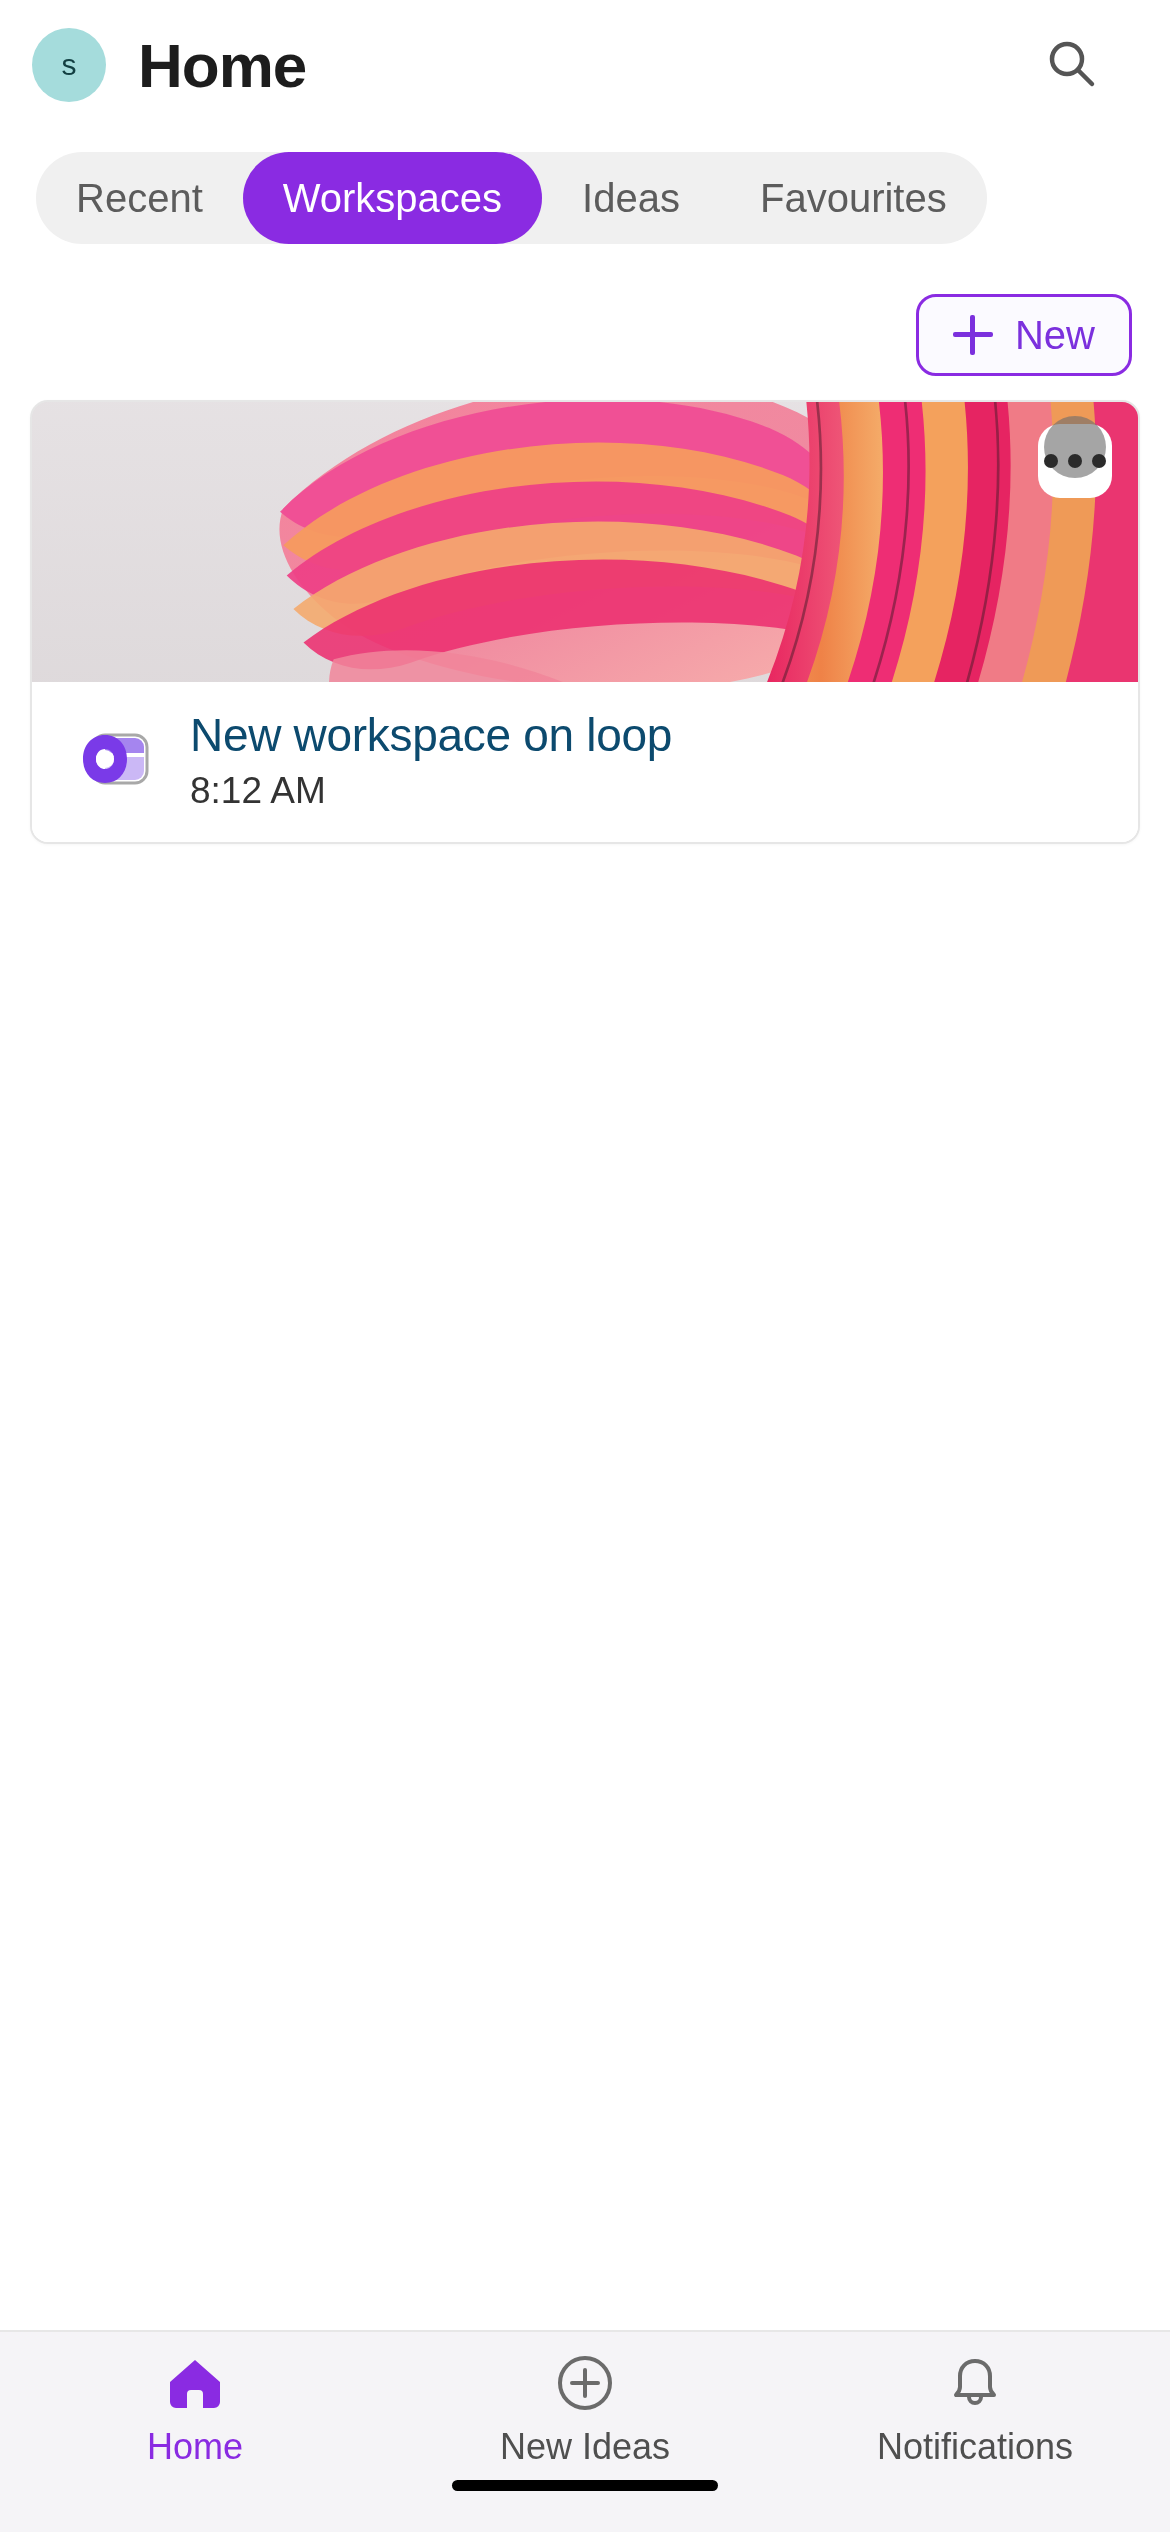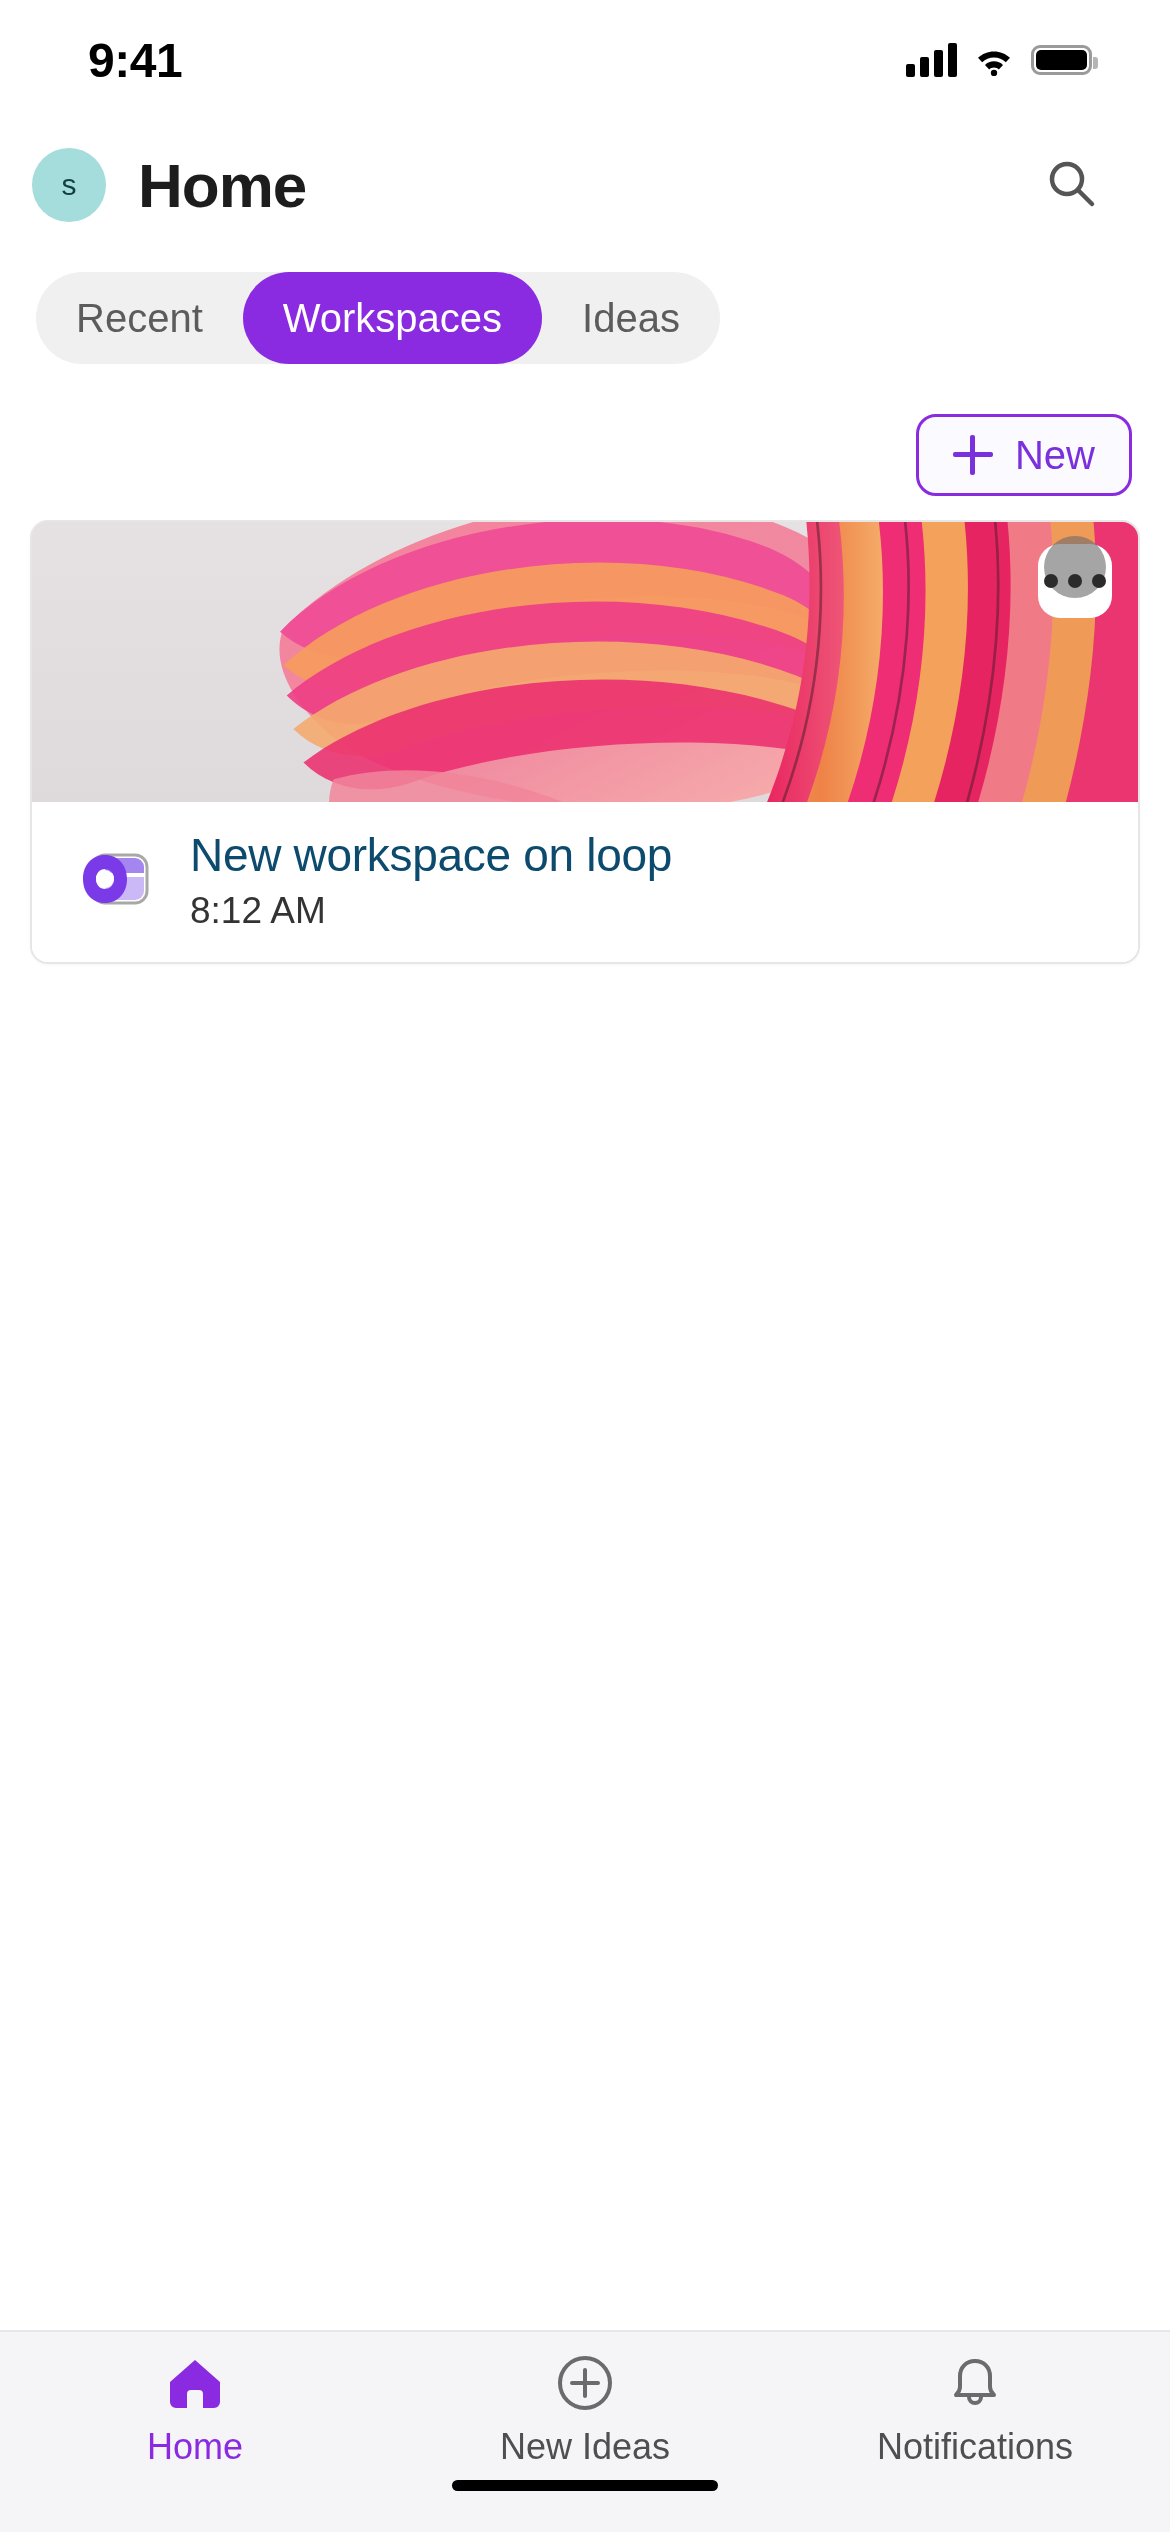--- a/index.html
+++ b/index.html
@@ -183,58 +183,40 @@
   }
   .home-indicator span {
     width:266px; height:11px; border-radius:6px; background:#000; margin-top:6px;
   }
 </style>
 </head>
 <body>
 
 <div class="phone">
 
-  <div class="statusbar">
-    <div class="status-time">9:41</div>
-    <div class="status-icons">
-      <div class="signal">
-        <i></i>
-          <i></i>
-          <i></i>
-          <i></i>
-      </div>
-      <svg class="wifi" viewBox="0 0 42 32">
-        <path d="M21 7.5c6.2 0 11.8 2.4 16 6.3l-4.2 4.5C29.6 15.2 25.5 13.6 21 13.6S12.4 15.2 9.2 18.3L5 13.8C9.2 9.9 14.8 7.5 21 7.5z" fill="#000"></path>
-        <path d="M21 17.3c3.5 0 6.7 1.4 9 3.6l-4.2 4.5c-1.3-1.2-3-1.9-4.8-1.9s-3.5.7-4.8 1.9L12 20.9c2.3-2.2 5.5-3.6 9-3.6z" fill="#000"></path>
-        <circle cx="21" cy="29" r="3.2" fill="#000"></circle>
-      </svg>
-      <div class="battery">
-          <span></span>
-        </div>
-    </div>
-  </div>
 
   <div class="header">
     <div class="avatar">
       <span>s</span>
     </div>
     <div class="page-title">Home</div>
     <button class="search-btn">
       <svg width="60" height="60" viewBox="0 0 60 60">
         <circle cx="25" cy="24" r="15" fill="none" stroke="#555" stroke-width="4.5"></circle>
         <line x1="36" y1="35" x2="50" y2="49" stroke="#555" stroke-width="4.5" stroke-linecap="round"></line>
       </svg>
     </button>
   </div>
 
   <div class="tabs-wrap">
     <div class="tabs">
       <button class="tab">Recent</button>
       <button class="tab active">Workspaces</button>
       <button class="tab">Ideas</button>
+      <button class="tab">Favourites</button>
     </div>
     <div class="tabs-fade"></div>
   </div>
 
   <div class="new-row">
     <button class="new-btn">
       <span class="plus-glyph"></span>
       <span>New</span>
     </button>
   </div>

